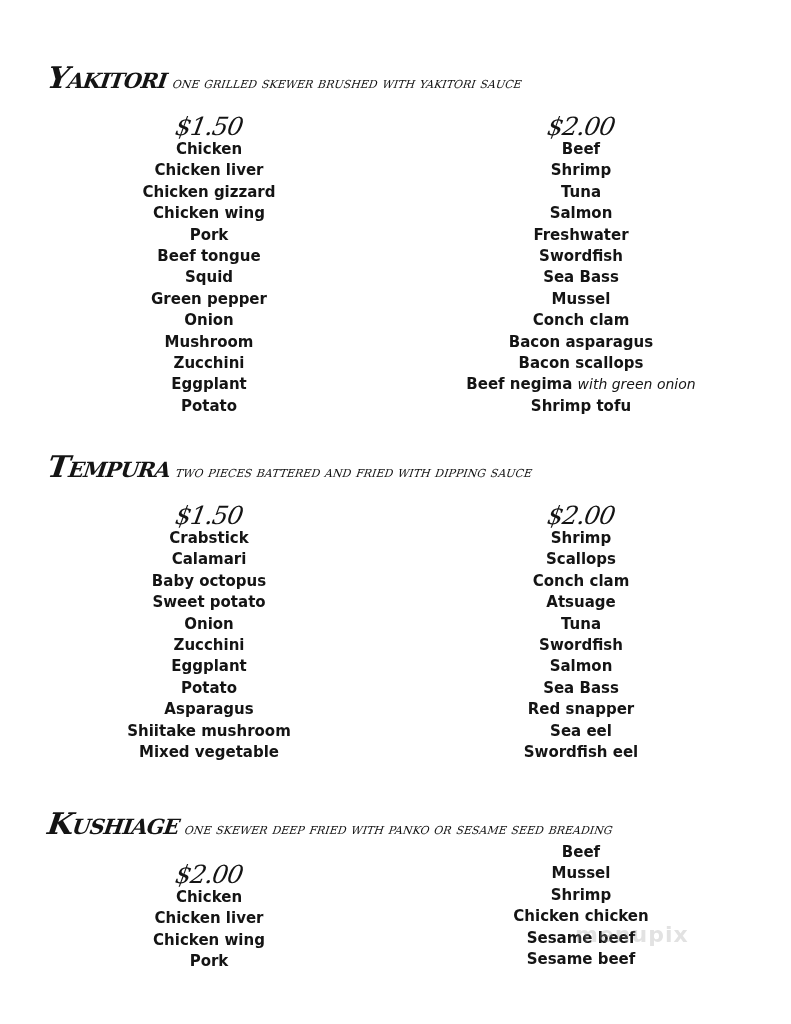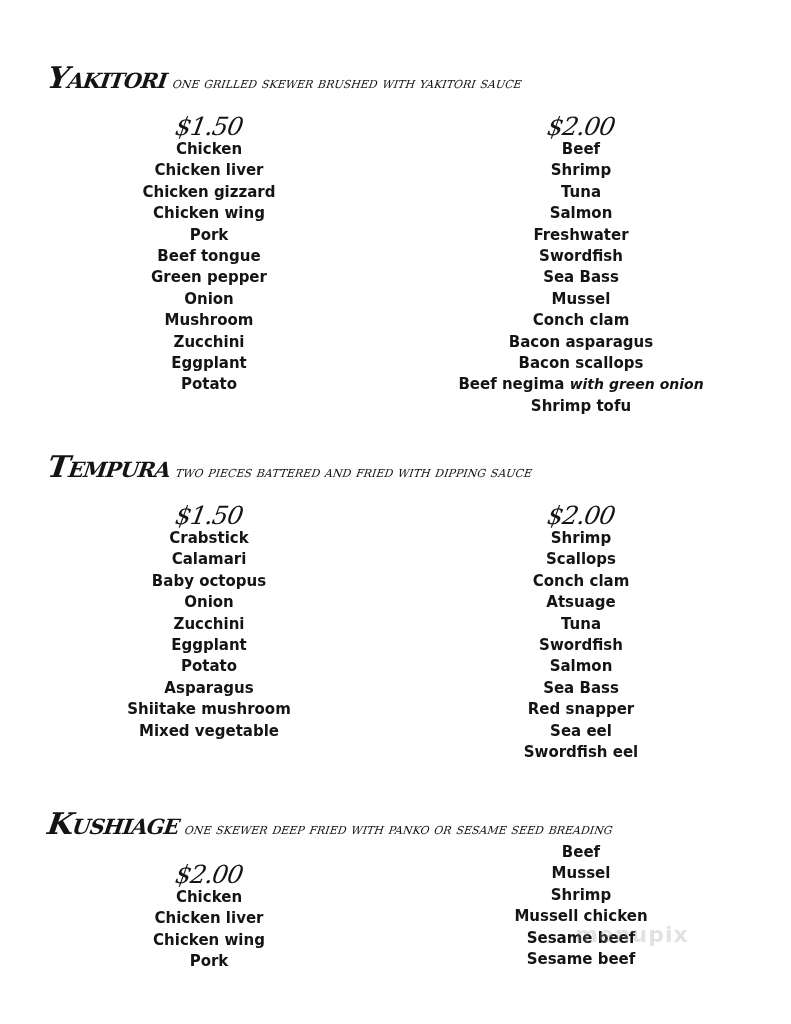--- a/index.html
+++ b/index.html
@@ -9,39 +9,40 @@
   .heading { position: absolute; left: 48px; white-space: nowrap;
              font-family: "DejaVu Serif", serif; font-style: italic; }
   .heading .title { font-size: 30px; font-weight: bold; letter-spacing: -1px;
                     font-variant: small-caps; transform: skewX(-8deg); display: inline-block; }
   .heading .desc { font-size: 15px; font-variant: small-caps; letter-spacing: 0px;
                    margin-left: 6px; display: inline-block; transform: skewX(-8deg); }
   .col { position: absolute; text-align: center; }
   .price { font-family: "DejaVu Serif", serif; font-style: italic; font-size: 25px;
            line-height: 24px; height: 24px; letter-spacing: -1px; transform: skewX(-10deg); }
   .item { font-size: 15px; font-weight: bold; line-height: 21.4px; height: 21.4px; white-space: nowrap; }
-  .item .note { font-weight: bold; font-style: italic; font-size: 14px; }
+  .item .note { font-weight: normal; font-style: italic; font-size: 14px; }
   .watermark { position: absolute; left: 575px; top: 922px; font-size: 22px;
                color: rgba(150,150,150,0.28); letter-spacing: 1px; font-weight: bold; }
 </style>
 </head>
 <body>
 
 <div class="section" style="top:0;">
   <div class="heading" style="top:60px;">
     <span class="title">Yakitori</span><span class="desc">one grilled skewer brushed with yakitori sauce</span>
   </div>
   <div class="col" style="left:109px; width:200px; top:115px;">
     <div class="price">$1.50</div>
     <div class="item">Chicken</div>
     <div class="item">Chicken liver</div>
     <div class="item">Chicken gizzard</div>
     <div class="item">Chicken wing</div>
     <div class="item">Pork</div>
     <div class="item">Beef tongue</div>
+    <div class="item">Squid</div>
     <div class="item">Green pepper</div>
     <div class="item">Onion</div>
     <div class="item">Mushroom</div>
     <div class="item">Zucchini</div>
     <div class="item">Eggplant</div>
     <div class="item">Potato</div>
   </div>
   <div class="col" style="left:451px; width:260px; top:115px;">
     <div class="price">$2.00</div>
     <div class="item">Beef</div>
@@ -62,20 +63,21 @@
 
 <div class="section" style="top:0;">
   <div class="heading" style="top:449px;">
     <span class="title">Tempura</span><span class="desc">two pieces battered and fried with dipping sauce</span>
   </div>
   <div class="col" style="left:109px; width:200px; top:504px;">
     <div class="price">$1.50</div>
     <div class="item">Crabstick</div>
     <div class="item">Calamari</div>
     <div class="item">Baby octopus</div>
+    <div class="item">Sweet potato</div>
     <div class="item">Onion</div>
     <div class="item">Zucchini</div>
     <div class="item">Eggplant</div>
     <div class="item">Potato</div>
     <div class="item">Asparagus</div>
     <div class="item">Shiitake mushroom</div>
     <div class="item">Mixed vegetable</div>
   </div>
   <div class="col" style="left:481px; width:200px; top:504px;">
     <div class="price">$2.00</div>
@@ -101,19 +103,19 @@
     <div class="price">$2.00</div>
     <div class="item">Chicken</div>
     <div class="item">Chicken liver</div>
     <div class="item">Chicken wing</div>
     <div class="item">Pork</div>
   </div>
   <div class="col" style="left:481px; width:200px; top:842px;">
     <div class="item">Beef</div>
     <div class="item">Mussel</div>
     <div class="item">Shrimp</div>
-    <div class="item">Mussell chicken</div>
+    <div class="item">Chicken chicken</div>
     <div class="item">Sesame beef</div>
     <div class="item">Sesame beef</div>
   </div>
 </div>
 
 <div class="watermark">menupix</div>
 
 </body></html>

